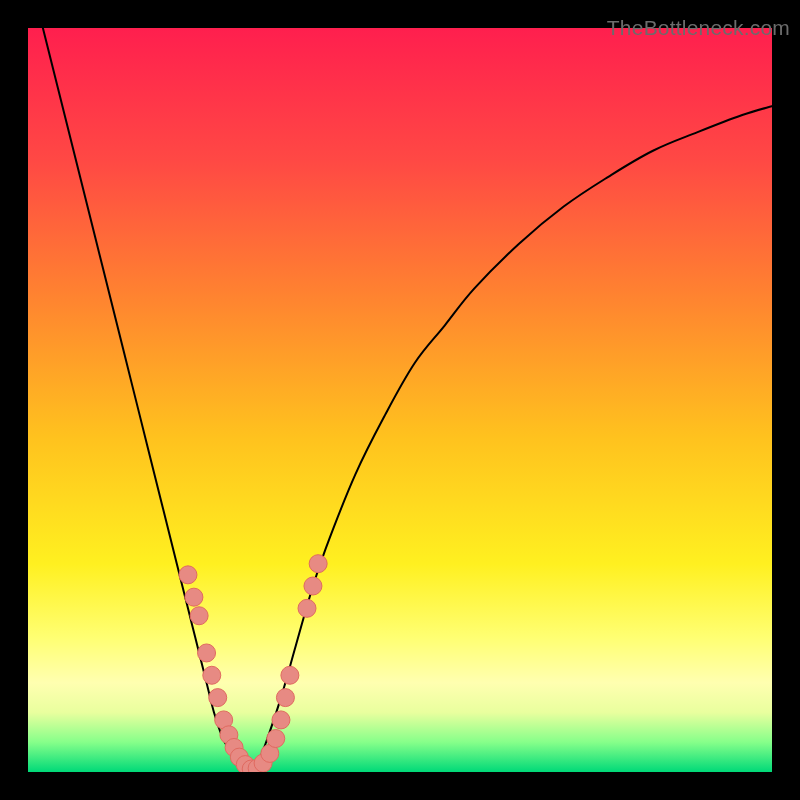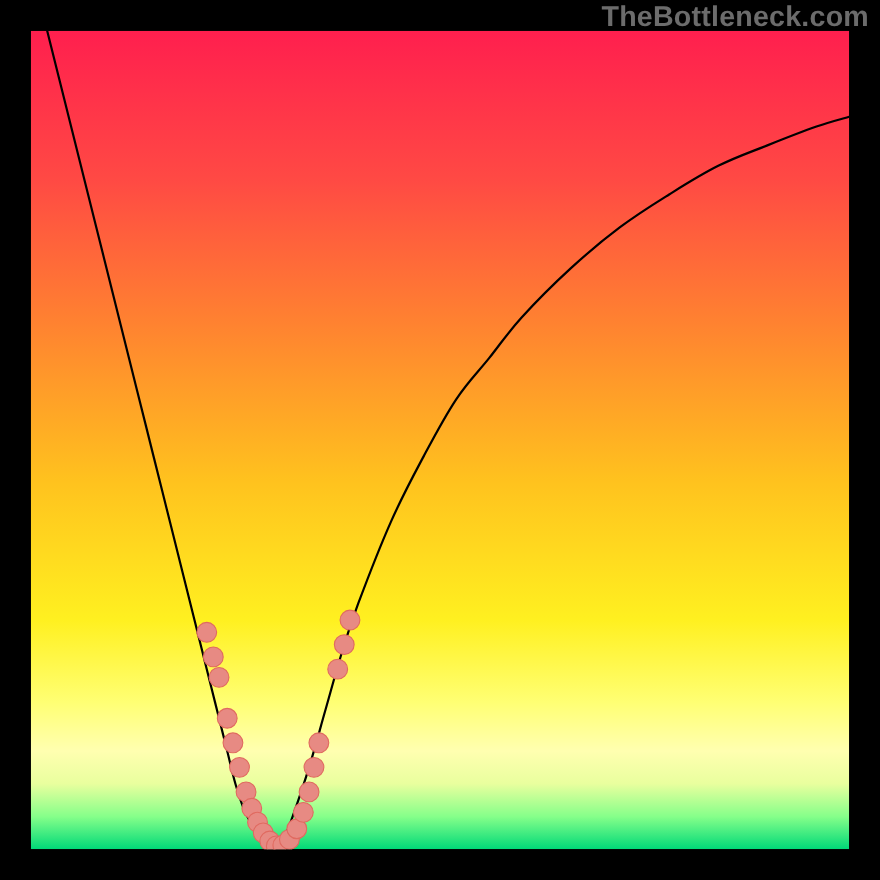--- a/index.html
+++ b/index.html
@@ -21,25 +21,25 @@
   }
   .plot {
     position: absolute;
     left: 0;
     top: 0;
     width: 744px;
     height: 744px;
   }
   .watermark {
     position: absolute;
-    top: 0;
+    top: 16px;
     right: 10px;
     color: #6c6c6c;
-    font-size: 26px;
-    font-weight: 700;
+    font-size: 21px;
+    font-weight: 400;
     letter-spacing: 0.2px;
     user-select: none;
   }
   svg { display: block; }
 </style>
 </head>
 <body>
 
 <div class="frame">
   <div class="plot">

